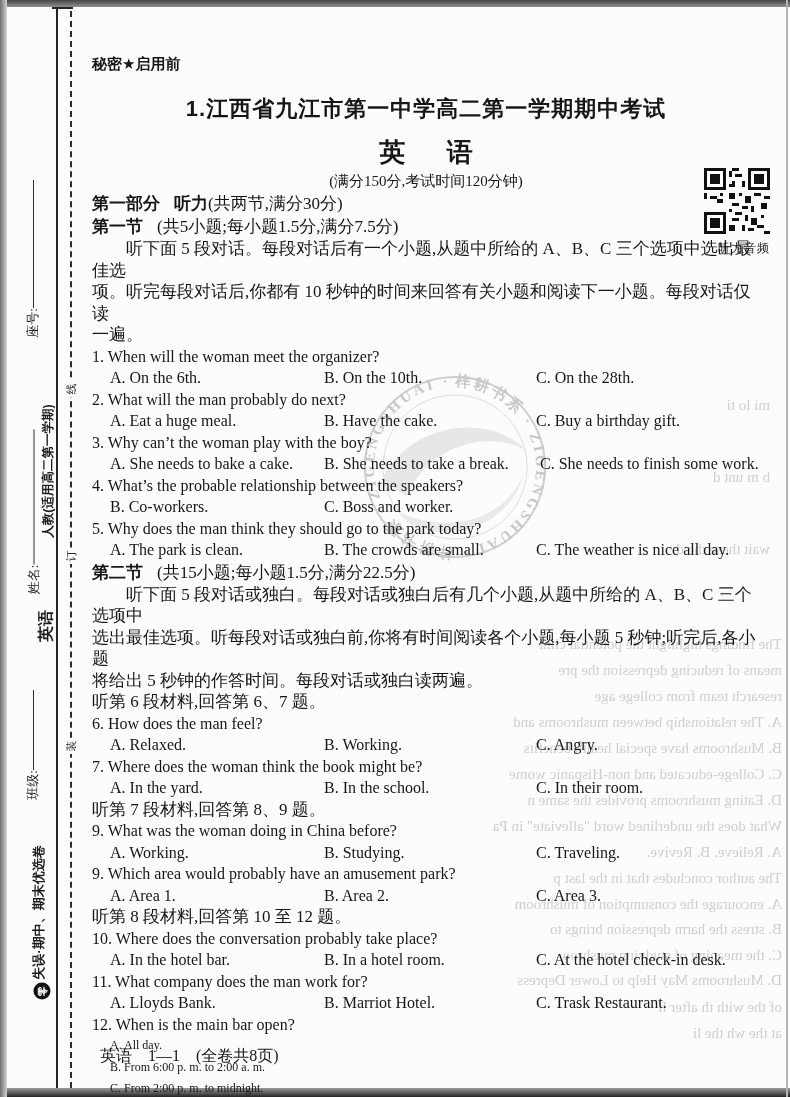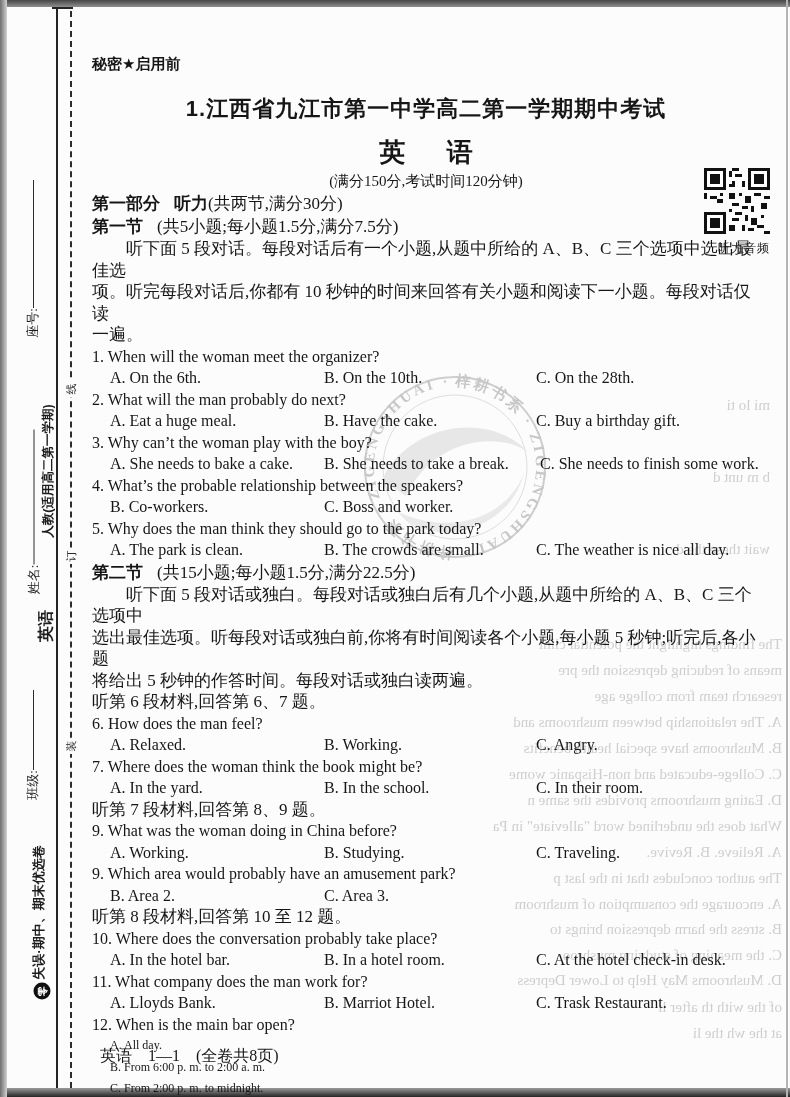--- a/index.html
+++ b/index.html
@@ -198,20 +198,21 @@
 
     <div class="cn">听第 7 段材料,回答第 8、9 题。</div>
     <div class="q">9. What was the woman doing in China before?</div>
     <div class="opts">
       <span>A. Working.</span>
       <span>B. Studying.</span>
       <span>C. Traveling.</span>
     </div>
     <div class="q">9. Which area would probably have an amusement park?</div>
     <div class="opts">
+      <span>A. Area 1.</span>
       <span>B. Area 2.</span>
       <span>C. Area 3.</span>
     </div>
 
     <div class="cn">听第 8 段材料,回答第 10 至 12 题。</div>
     <div class="q">10. Where does the conversation probably take place?</div>
     <div class="opts">
       <span>A. In the hotel bar.</span>
       <span>B. In a hotel room.</span>
       <span>C. At the hotel check-in desk.</span>

